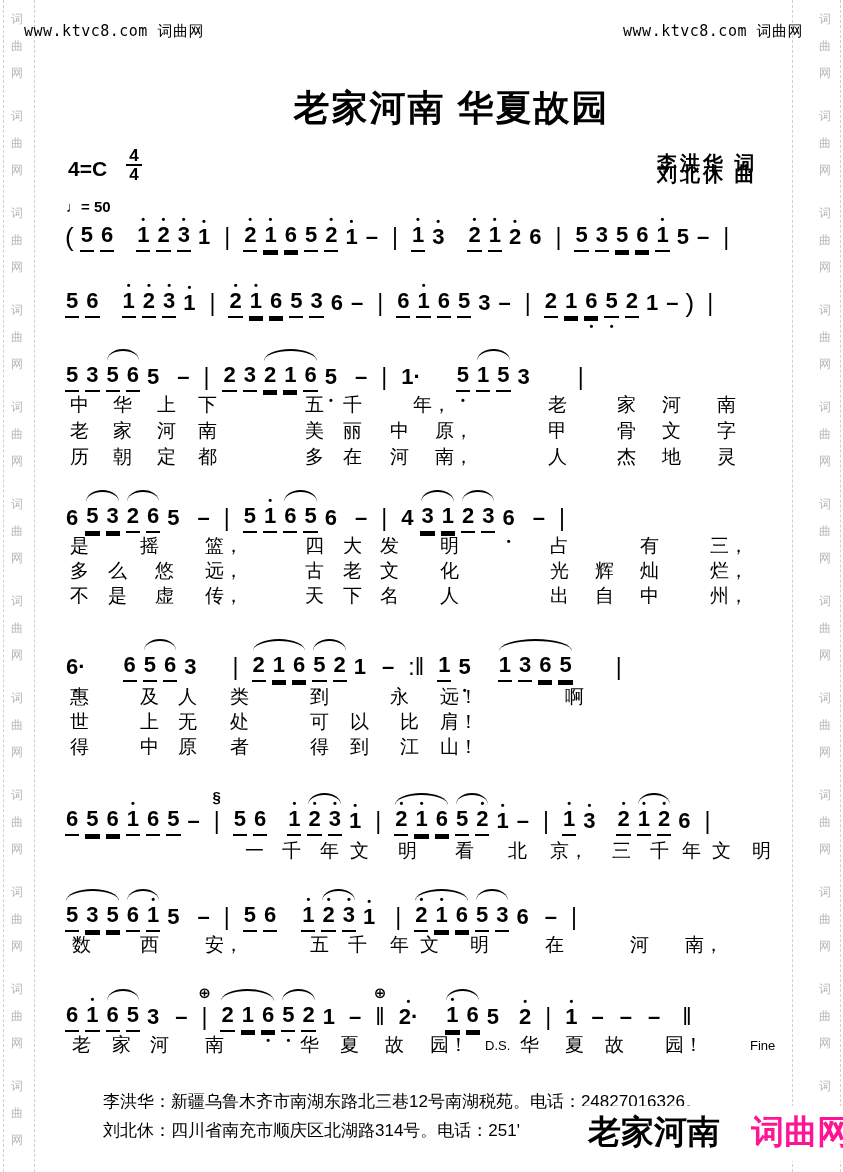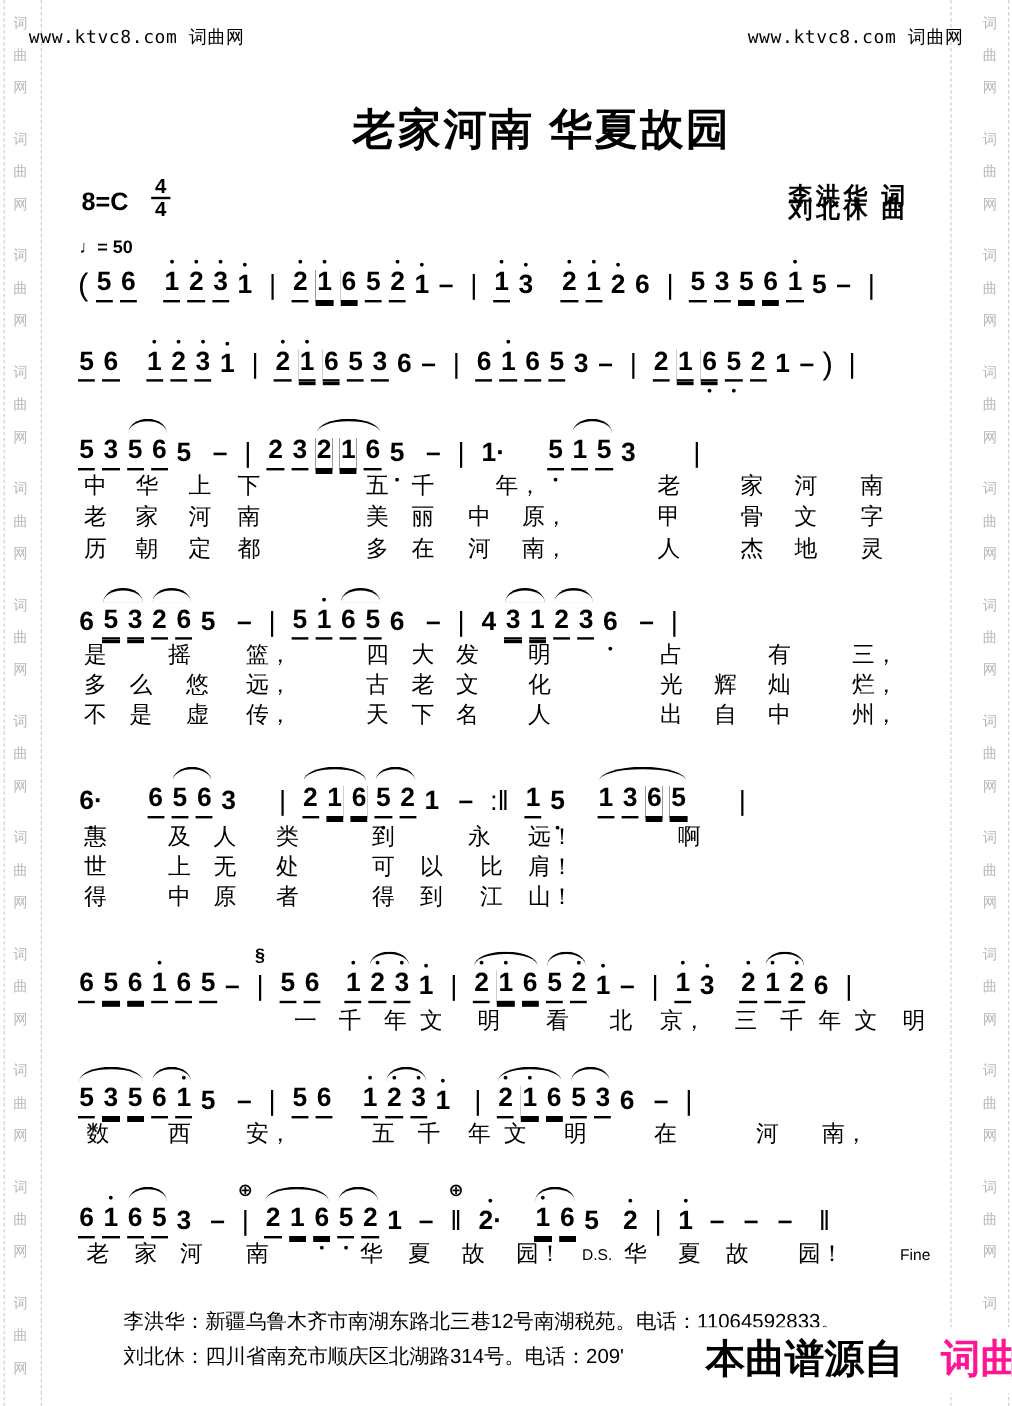--- a/index.html
+++ b/index.html
@@ -176,32 +176,32 @@
         <span class="ch">曲</span>
         <span class="ch">网</span>
       </div>
     </div>
 
   <div class="wm" style="left:24px">www.ktvc8.com 词曲网</div>
   <div class="wm" style="right:40px">www.ktvc8.com 词曲网</div>
   <div class="title">老家河南 华夏故园</div>
   <div class="credit" style="top:150px">李洪华 词</div>
   <div class="credit" style="top:161px">刘北休 曲</div>
-  <div class="keysig">8=C</div>
+  <div class="keysig">4=C</div>
   <div class="timesig">
     <span>4</span>
     <span class="tsbar"></span>
     <span>4</span>
   </div>
   <div class="tempo">♩= 50</div>
 
-  <div class="addr" style="top:1090px">李洪华：新疆乌鲁木齐市南湖东路北三巷12号南湖税苑。电话：11064592833。</div>
-  <div class="addr" style="top:1119px">刘北休：四川省南充市顺庆区北湖路314号。电话：209'</div>
+  <div class="addr" style="top:1090px">李洪华：新疆乌鲁木齐市南湖东路北三巷12号南湖税苑。电话：24827016326。</div>
+  <div class="addr" style="top:1119px">刘北休：四川省南充市顺庆区北湖路314号。电话：251'</div>
   <div class="source-overlay">
-    <span>本曲谱源自</span>
+    <span>老家河南</span>
     <span class="pink" style="color: rgb(255, 20, 147);">词曲网</span>
   </div>
 <div class="music-line" style="top: 222px;"><span class="note paren"><span class="num">(</span></span><span class="note"><span class="num u1">5</span></span><span class="note"><span class="num u1">6</span></span><span class="spacer" style="width: 16px;"></span><span class="note"><span class="num u1">1</span><span class="dot above">•</span></span><span class="note"><span class="num u1">2</span><span class="dot above">•</span></span><span class="note"><span class="num u1">3</span><span class="dot above">•</span></span><span class="note"><span class="num">1</span><span class="dot above">•</span></span><span class="note bar"><span class="num">|</span></span><span class="note"><span class="num u1">2</span><span class="dot above">•</span></span><span class="note"><span class="num u2">1</span><span class="dot above">•</span></span><span class="note"><span class="num u2">6</span></span><span class="note"><span class="num u1">5</span></span><span class="note"><span class="num u1">2</span><span class="dot above">•</span></span><span class="note"><span class="num">1</span><span class="dot above">•</span></span><span class="note"><span class="num">–</span></span><span class="note bar"><span class="num">|</span></span><span class="note"><span class="num u1">1</span><span class="dot above">•</span></span><span class="note"><span class="num">3</span><span class="dot above">•</span></span><span class="spacer" style="width: 16px;"></span><span class="note"><span class="num u1">2</span><span class="dot above">•</span></span><span class="note"><span class="num u1">1</span><span class="dot above">•</span></span><span class="note"><span class="num">2</span><span class="dot above">•</span></span><span class="note"><span class="num">6</span></span><span class="note bar"><span class="num">|</span></span><span class="note"><span class="num u1">5</span></span><span class="note"><span class="num u1">3</span></span><span class="note"><span class="num u2">5</span></span><span class="note"><span class="num u2">6</span></span><span class="note"><span class="num u1">1</span><span class="dot above">•</span></span><span class="note"><span class="num">5</span></span><span class="note"><span class="num">–</span></span><span class="note bar"><span class="num">|</span></span></div>
     <div class="music-line" style="top: 288px;"><span class="note"><span class="num u1">5</span></span><span class="note"><span class="num u1">6</span></span><span class="spacer" style="width: 16px;"></span><span class="note"><span class="num u1">1</span><span class="dot above">•</span></span><span class="note"><span class="num u1">2</span><span class="dot above">•</span></span><span class="note"><span class="num u1">3</span><span class="dot above">•</span></span><span class="note"><span class="num">1</span><span class="dot above">•</span></span><span class="note bar"><span class="num">|</span></span><span class="note"><span class="num u1">2</span><span class="dot above">•</span></span><span class="note"><span class="num u2">1</span><span class="dot above">•</span></span><span class="note"><span class="num u2">6</span></span><span class="note"><span class="num u1">5</span></span><span class="note"><span class="num u1">3</span></span><span class="note"><span class="num">6</span></span><span class="note"><span class="num">–</span></span><span class="note bar"><span class="num">|</span></span><span class="note"><span class="num u1">6</span></span><span class="note"><span class="num u1">1</span><span class="dot above">•</span></span><span class="note"><span class="num u1">6</span></span><span class="note"><span class="num u1">5</span></span><span class="note"><span class="num">3</span></span><span class="note"><span class="num">–</span></span><span class="note bar"><span class="num">|</span></span><span class="note"><span class="num u1">2</span></span><span class="note"><span class="num u2">1</span></span><span class="note"><span class="num u2">6</span><span class="dot below">•</span></span><span class="note"><span class="num u1">5</span><span class="dot below">•</span></span><span class="note"><span class="num u1">2</span></span><span class="note"><span class="num">1</span></span><span class="note"><span class="num">–</span></span><span class="note paren"><span class="num">)</span></span><span class="note bar"><span class="num">|</span></span></div>
     <div class="music-line" style="top: 362px;"><span class="note"><span class="num u1">5</span></span><span class="note"><span class="num u1">3</span></span><span class="arc-group"><span class="note"><span class="num u1">5</span></span><span class="note"><span class="num u1">6</span></span></span><span class="note"><span class="num">5</span></span><span class="spacer" style="width: 10px;"></span><span class="note"><span class="num">–</span></span><span class="note bar"><span class="num">|</span></span><span class="note"><span class="num u1">2</span></span><span class="note"><span class="num u1">3</span></span><span class="arc-group"><span class="note"><span class="num u2">2</span></span><span class="note"><span class="num u2">1</span></span><span class="note"><span class="num u1">6</span></span></span><span class="note"><span class="num">5</span><span class="dot below">•</span></span><span class="spacer" style="width: 10px;"></span><span class="note"><span class="num">–</span></span><span class="note bar"><span class="num">|</span></span><span class="note"><span class="num">1·</span></span><span class="spacer" style="width: 28px;"></span><span class="note"><span class="num u1">5</span><span class="dot below">•</span></span><span class="arc-group"><span class="note"><span class="num u1">1</span></span><span class="note"><span class="num u1">5</span></span></span><span class="note"><span class="num">3</span></span><span class="spacer" style="width: 34px;"></span><span class="note bar"><span class="num">|</span></span></div>
     <div class="music-line" style="top: 503px;"><span class="note"><span class="num">6</span></span><span class="arc-group"><span class="note"><span class="num u2">5</span></span><span class="note"><span class="num u2">3</span></span></span><span class="arc-group"><span class="note"><span class="num u1">2</span></span><span class="note"><span class="num u1">6</span></span></span><span class="note"><span class="num">5</span></span><span class="spacer" style="width: 10px;"></span><span class="note"><span class="num">–</span></span><span class="note bar"><span class="num">|</span></span><span class="note"><span class="num u1">5</span></span><span class="note"><span class="num u1">1</span><span class="dot above">•</span></span><span class="arc-group"><span class="note"><span class="num u1">6</span></span><span class="note"><span class="num u1">5</span></span></span><span class="note"><span class="num">6</span></span><span class="spacer" style="width: 10px;"></span><span class="note"><span class="num">–</span></span><span class="note bar"><span class="num">|</span></span><span class="note"><span class="num">4</span></span><span class="arc-group"><span class="note"><span class="num u2">3</span></span><span class="note"><span class="num u2">1</span></span></span><span class="arc-group"><span class="note"><span class="num u1">2</span></span><span class="note"><span class="num u1">3</span></span></span><span class="note"><span class="num">6</span><span class="dot below">•</span></span><span class="spacer" style="width: 10px;"></span><span class="note"><span class="num">–</span></span><span class="note bar"><span class="num">|</span></span></div>
     <div class="music-line" style="top: 652px;"><span class="note"><span class="num">6·</span><span class="dot below">•</span></span><span class="spacer" style="width: 30px;"></span><span class="note"><span class="num u1">6</span></span><span class="arc-group"><span class="note"><span class="num u1">5</span></span><span class="note"><span class="num u1">6</span></span></span><span class="note"><span class="num">3</span></span><span class="spacer" style="width: 22px;"></span><span class="note bar"><span class="num">|</span></span><span class="arc-group"><span class="note"><span class="num u1">2</span></span><span class="note"><span class="num u2">1</span></span><span class="note"><span class="num u2">6</span></span></span><span class="arc-group"><span class="note"><span class="num u1">5</span><span class="dot below">•</span></span><span class="note"><span class="num u1">2</span></span></span><span class="note"><span class="num">1</span></span><span class="spacer" style="width: 8px;"></span><span class="note"><span class="num">–</span></span><span class="note bar"><span class="num">:‖</span></span><span class="note"><span class="num u1">1</span></span><span class="note"><span class="num">5</span><span class="dot below">•</span></span><span class="spacer" style="width: 20px;"></span><span class="arc-group"><span class="note"><span class="num u1">1</span></span><span class="note"><span class="num u1">3</span></span><span class="note"><span class="num u2">6</span></span><span class="note"><span class="num u2">5</span></span></span><span class="spacer" style="width: 30px;"></span><span class="note bar"><span class="num">|</span></span></div>
     <div class="music-line" style="top: 806px;"><span class="note"><span class="num u1">6</span></span><span class="note"><span class="num u2">5</span></span><span class="note"><span class="num u2">6</span></span><span class="note"><span class="num u1">1</span><span class="dot above">•</span></span><span class="note"><span class="num u1">6</span></span><span class="note"><span class="num u1">5</span></span><span class="note"><span class="num">–</span></span><span class="note bar"><span class="num">|</span><span class="supsign">§</span></span><span class="note"><span class="num u1">5</span></span><span class="note"><span class="num u1">6</span></span><span class="spacer" style="width: 14px;"></span><span class="note"><span class="num u1">1</span><span class="dot above">•</span></span><span class="arc-group"><span class="note"><span class="num u1">2</span><span class="dot above">•</span></span><span class="note"><span class="num u1">3</span><span class="dot above">•</span></span></span><span class="note"><span class="num">1</span><span class="dot above">•</span></span><span class="note bar"><span class="num">|</span></span><span class="arc-group"><span class="note"><span class="num u1">2</span><span class="dot above">•</span></span><span class="note"><span class="num u2">1</span><span class="dot above">•</span></span><span class="note"><span class="num u2">6</span></span></span><span class="arc-group"><span class="note"><span class="num u1">5</span></span><span class="note"><span class="num u1">2</span><span class="dot above">•</span></span></span><span class="note"><span class="num">1</span><span class="dot above">•</span></span><span class="note"><span class="num">–</span></span><span class="note bar"><span class="num">|</span></span><span class="note"><span class="num u1">1</span><span class="dot above">•</span></span><span class="note"><span class="num">3</span><span class="dot above">•</span></span><span class="spacer" style="width: 14px;"></span><span class="note"><span class="num u1">2</span><span class="dot above">•</span></span><span class="arc-group"><span class="note"><span class="num u1">1</span><span class="dot above">•</span></span><span class="note"><span class="num u1">2</span><span class="dot above">•</span></span></span><span class="note"><span class="num">6</span></span><span class="note bar"><span class="num">|</span></span></div>
     <div class="music-line" style="top: 902px;"><span class="arc-group"><span class="note"><span class="num u1">5</span></span><span class="note"><span class="num u2">3</span></span><span class="note"><span class="num u2">5</span></span></span><span class="arc-group"><span class="note"><span class="num u1">6</span></span><span class="note"><span class="num u1">1</span><span class="dot above">•</span></span></span><span class="note"><span class="num">5</span></span><span class="spacer" style="width: 10px;"></span><span class="note"><span class="num">–</span></span><span class="note bar"><span class="num">|</span></span><span class="note"><span class="num u1">5</span></span><span class="note"><span class="num u1">6</span></span><span class="spacer" style="width: 18px;"></span><span class="note"><span class="num u1">1</span><span class="dot above">•</span></span><span class="arc-group"><span class="note"><span class="num u1">2</span><span class="dot above">•</span></span><span class="note"><span class="num u1">3</span><span class="dot above">•</span></span></span><span class="note"><span class="num">1</span><span class="dot above">•</span></span><span class="spacer" style="width: 6px;"></span><span class="note bar"><span class="num">|</span></span><span class="arc-group"><span class="note"><span class="num u1">2</span><span class="dot above">•</span></span><span class="note"><span class="num u2">1</span><span class="dot above">•</span></span><span class="note"><span class="num u2">6</span></span></span><span class="arc-group"><span class="note"><span class="num u1">5</span></span><span class="note"><span class="num u1">3</span></span></span><span class="note"><span class="num">6</span></span><span class="spacer" style="width: 8px;"></span><span class="note"><span class="num">–</span></span><span class="note bar"><span class="num">|</span></span></div>
     <div class="music-line" style="top: 1002px;"><span class="note"><span class="num u1">6</span></span><span class="note"><span class="num u1">1</span><span class="dot above">•</span></span><span class="arc-group"><span class="note"><span class="num u1">6</span></span><span class="note"><span class="num u1">5</span></span></span><span class="note"><span class="num">3</span></span><span class="spacer" style="width: 8px;"></span><span class="note"><span class="num">–</span></span><span class="note bar"><span class="num">|</span><span class="supsign">⊕</span></span><span class="arc-group"><span class="note"><span class="num u1">2</span></span><span class="note"><span class="num u2">1</span></span><span class="note"><span class="num u2">6</span><span class="dot below">•</span></span></span><span class="arc-group"><span class="note"><span class="num u1">5</span><span class="dot below">•</span></span><span class="note"><span class="num u1">2</span></span></span><span class="note"><span class="num">1</span></span><span class="spacer" style="width: 6px;"></span><span class="note"><span class="num">–</span></span><span class="note bar"><span class="num">‖</span><span class="supsign">⊕</span></span><span class="note"><span class="num">2·</span><span class="dot above">•</span></span><span class="spacer" style="width: 20px;"></span><span class="arc-group"><span class="note"><span class="num u2">1</span><span class="dot above">•</span></span><span class="note"><span class="num u2">6</span></span></span><span class="note"><span class="num">5</span></span><span class="spacer" style="width: 12px;"></span><span class="note"><span class="num">2</span><span class="dot above">•</span></span><span class="note bar"><span class="num">|</span></span><span class="note"><span class="num">1</span><span class="dot above">•</span></span><span class="spacer" style="width: 6px;"></span><span class="note"><span class="num">–</span></span><span class="spacer" style="width: 8px;"></span><span class="note"><span class="num">–</span></span><span class="spacer" style="width: 8px;"></span><span class="note"><span class="num">–</span></span><span class="spacer" style="width: 8px;"></span><span class="note bar"><span class="num">‖</span></span></div>

